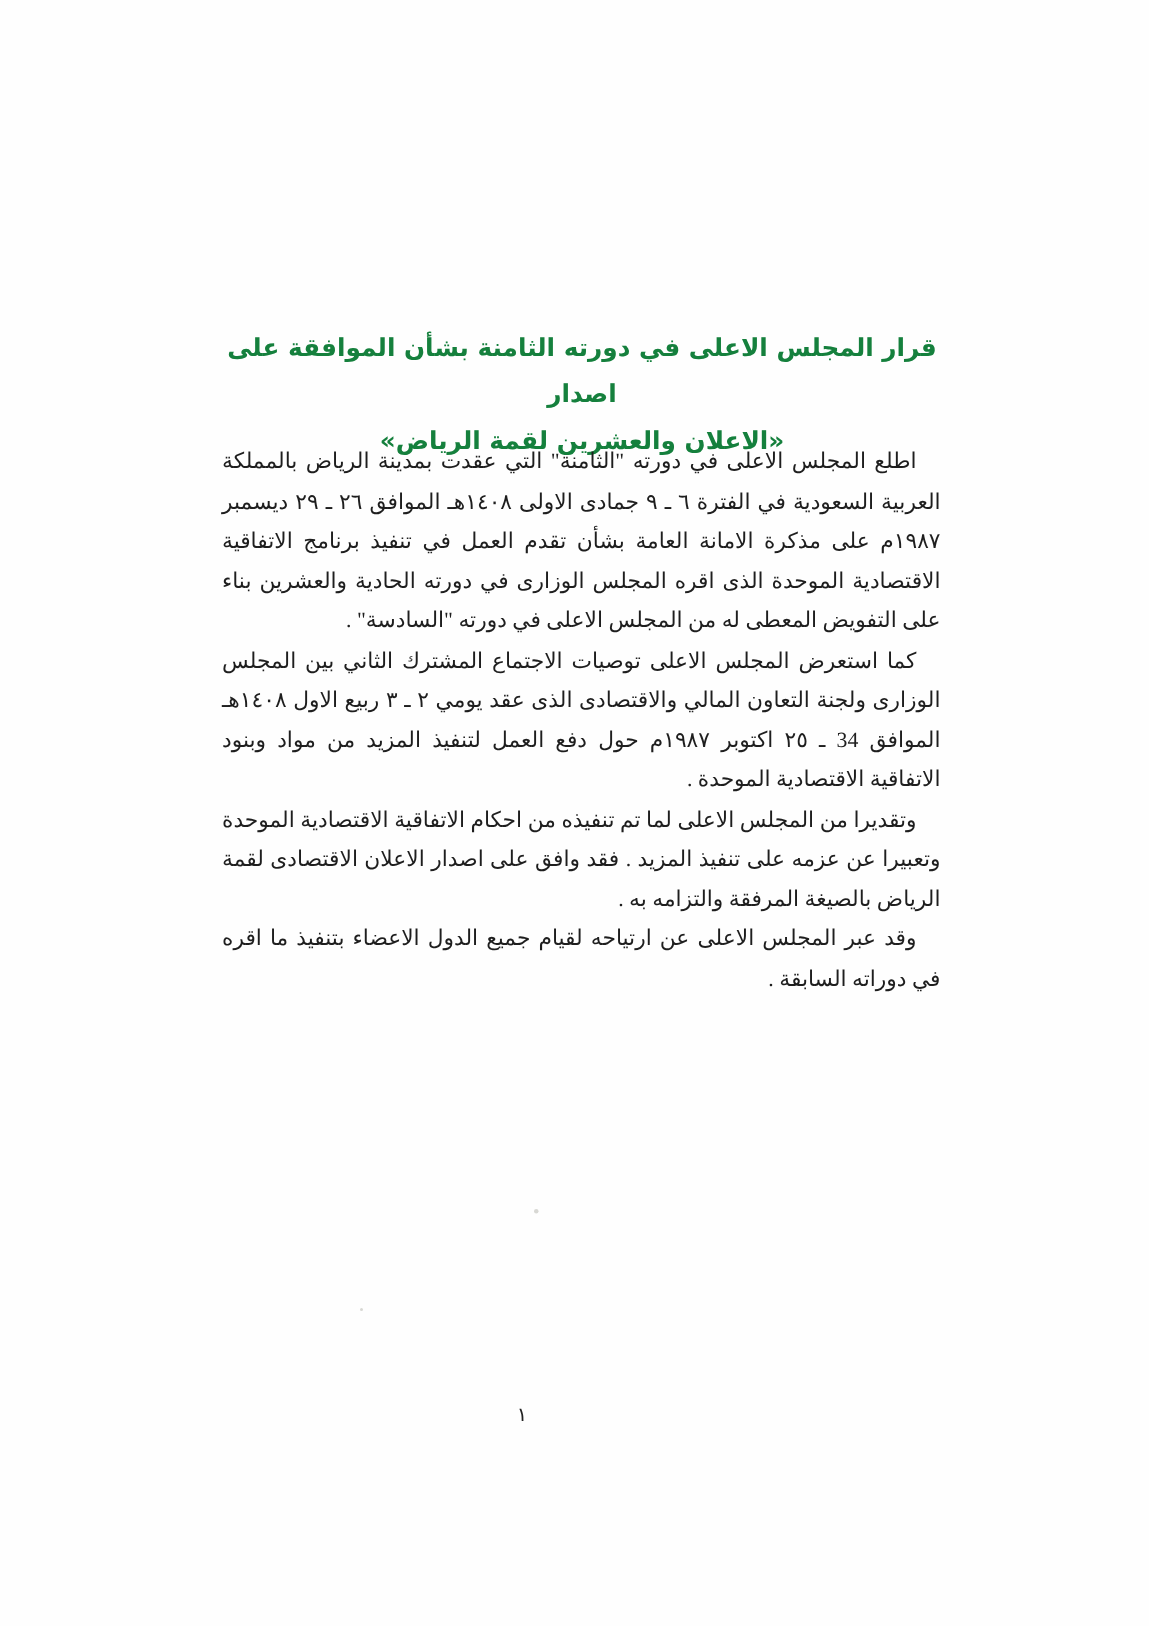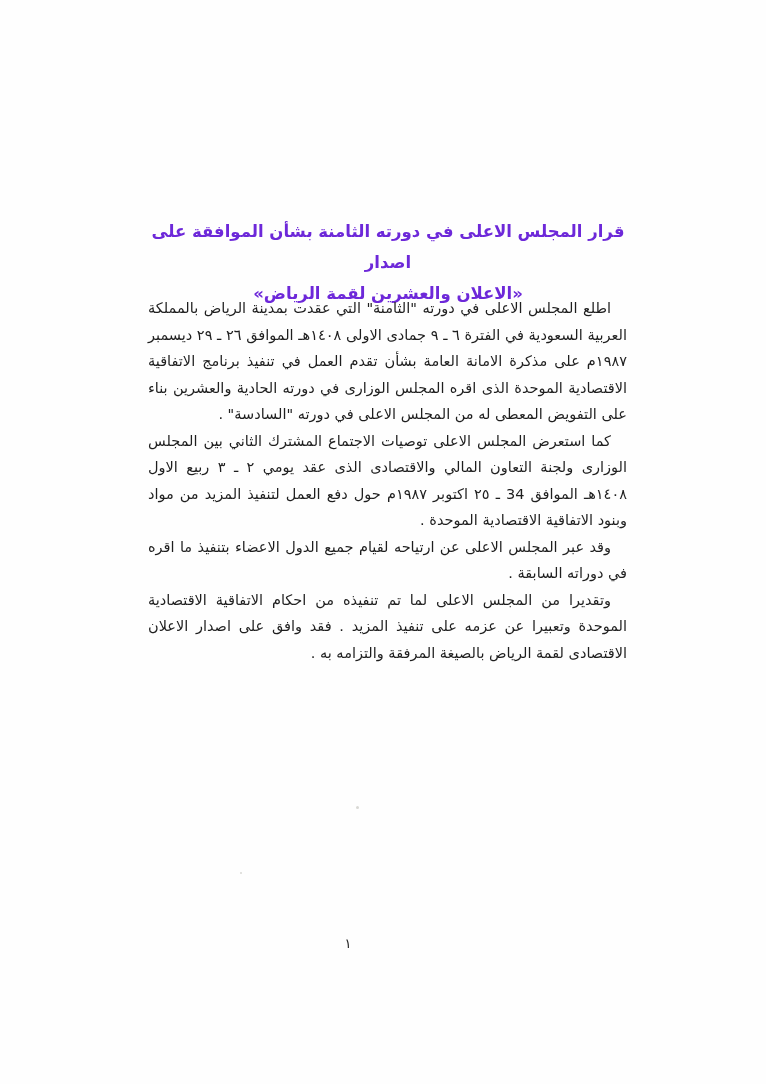--- a/index.html
+++ b/index.html
@@ -23,38 +23,39 @@
   .title-block {
     position: absolute;
     top: 216px;
     left: 143px;
     width: 490px;
     direction: rtl;
     text-align: center;
     font-weight: bold;
     font-size: 16.5px;
     line-height: 31px;
-    color: #6d28d9;
+    color: #15803d;
     letter-spacing: 0;
   }
   .body-text {
     position: absolute;
     top: 295px;
     left: 148px;
     width: 479px;
     direction: rtl;
     text-align: justify;
     font-size: 14.5px;
     line-height: 26.5px;
     color: #1e1e1e;
   }
   .body-text p {
     margin: 0;
     padding: 0;
     text-indent: 16px;
+    font-family: Liberation Serif, serif;
   }
   .page-number {
     position: absolute;
     top: 936px;
     left: 328px;
     width: 40px;
     text-align: center;
     direction: rtl;
     font-size: 13px;
     color: #222;
@@ -74,22 +75,22 @@
 <div class="page">
 
   <div class="title-block">
     <div>قرار المجلس الاعلى في دورته الثامنة بشأن الموافقة على اصدار</div>
     <div>«الاعلان والعشرين لقمة الرياض»</div>
   </div>
 
   <div class="body-text">
     <p>اطلع المجلس الاعلى في دورته "الثامنة" التي عقدت بمدينة الرياض بالمملكة العربية السعودية في الفترة ٦ ـ ٩ جمادى الاولى ١٤٠٨هـ الموافق ٢٦ ـ ٢٩ ديسمبر ١٩٨٧م على مذكرة الامانة العامة بشأن تقدم العمل في تنفيذ برنامج الاتفاقية الاقتصادية الموحدة الذى اقره المجلس الوزارى في دورته الحادية والعشرين بناء على التفويض المعطى له من المجلس الاعلى في دورته "السادسة" .</p>
     <p>كما استعرض المجلس الاعلى توصيات الاجتماع المشترك الثاني بين المجلس الوزارى ولجنة التعاون المالي والاقتصادى الذى عقد يومي ٢ ـ ٣ ربيع الاول ١٤٠٨هـ الموافق 34 ـ ٢٥ اكتوبر ١٩٨٧م حول دفع العمل لتنفيذ المزيد من مواد وبنود الاتفاقية الاقتصادية الموحدة .</p>
+    <p>وتقديرا من المجلس الاعلى لما تم تنفيذه من احكام الاتفاقية الاقتصادية الموحدة وتعبيرا عن عزمه على تنفيذ المزيد . فقد وافق على اصدار الاعلان الاقتصادى لقمة الرياض بالصيغة المرفقة والتزامه به .</p>
     <p>وقد عبر المجلس الاعلى عن ارتياحه لقيام جميع الدول الاعضاء بتنفيذ ما اقره في دوراته السابقة .</p>
-    <p>وتقديرا من المجلس الاعلى لما تم تنفيذه من احكام الاتفاقية الاقتصادية الموحدة وتعبيرا عن عزمه على تنفيذ المزيد . فقد وافق على اصدار الاعلان الاقتصادى لقمة الرياض بالصيغة المرفقة والتزامه به .</p>
   </div>
 
   <div class="speck speck-1"></div>
   <div class="speck speck-2"></div>
 
   <div class="page-number">١</div>
 
 </div>
 
 </body></html>

